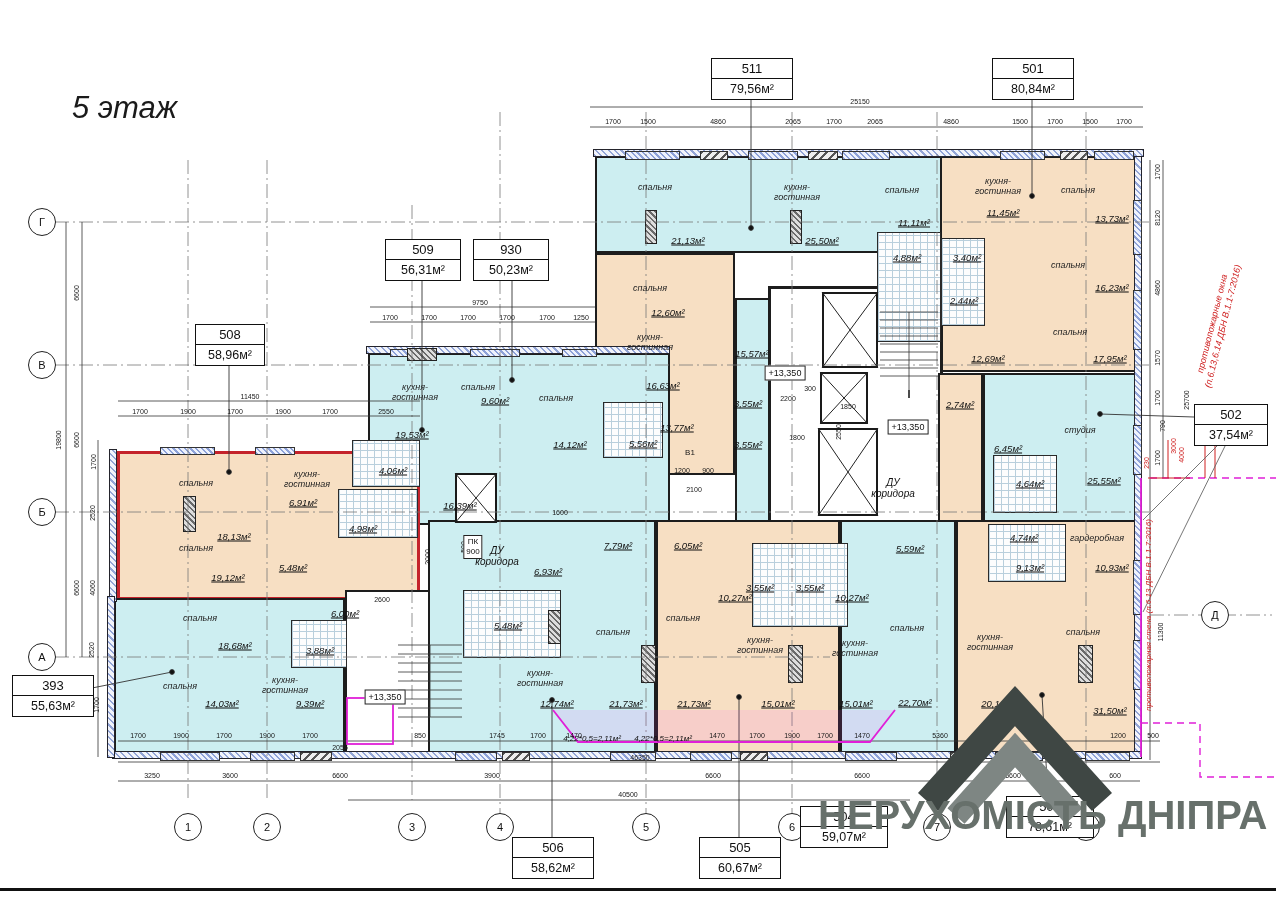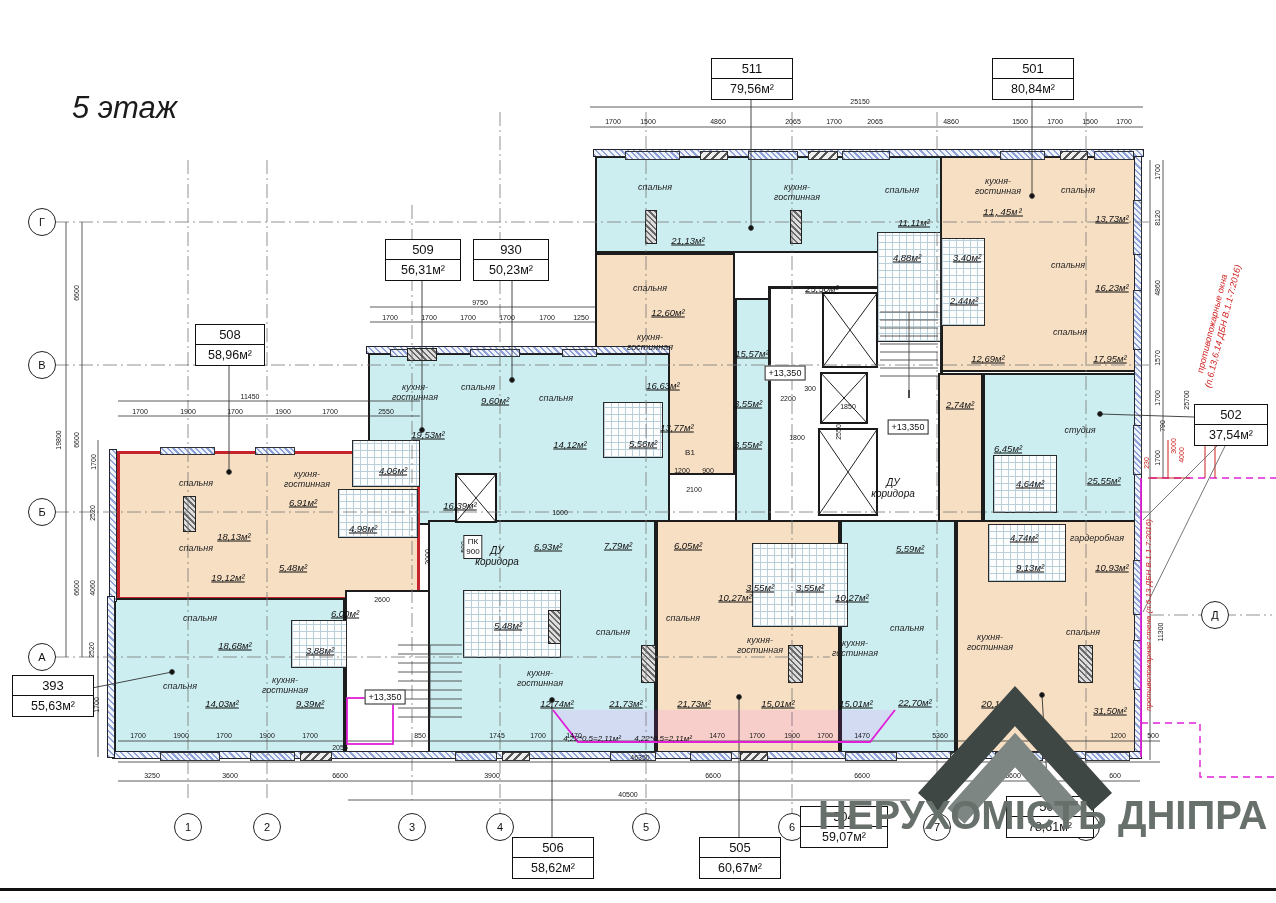--- a/index.html
+++ b/index.html
@@ -307,46 +307,46 @@
   <div class="axis" style="left:412px;top:827px;">3</div>
   <div class="axis" style="left:500px;top:827px;">4</div>
   <div class="axis" style="left:646px;top:827px;">5</div>
   <div class="axis" style="left:792px;top:827px;">6</div>
   <div class="axis" style="left:937px;top:827px;">7</div>
   <div class="axis" style="left:1086px;top:827px;">8</div>
 
   <span class="nm" style="left:655px;top:187px;">спальня</span>
   <span class="ar" style="left:688px;top:240px;">21,13м²</span>
   <span class="nm" style="left:797px;top:192px;">кухня-гостинная</span>
-  <span class="ar" style="left:822px;top:240px;margin-top:48px;">25,50м²</span>
+  <span class="ar" style="left:822px;top:240px;">25,50м²</span>
   <span class="nm" style="left:902px;top:190px;">спальня</span>
   <span class="ar" style="left:914px;top:222px;">11,11м²</span>
   <span class="ar" style="left:907px;top:257px;">4,88м²</span>
   <span class="nm" style="left:998px;top:186px;">кухня-гостинная</span>
-  <span class="ar" style="left:1003px;top:212px;font-family:Liberation Mono, monospace;">11,45м²</span>
+  <span class="ar" style="left:1003px;top:212px;">11,45м²</span>
   <span class="nm" style="left:1078px;top:190px;">спальня</span>
   <span class="ar" style="left:1112px;top:218px;">13,73м²</span>
   <span class="ar" style="left:967px;top:257px;">3,40м²</span>
   <span class="ar" style="left:964px;top:300px;">2,44м²</span>
   <span class="nm" style="left:1068px;top:265px;">спальня</span>
   <span class="ar" style="left:1112px;top:287px;">16,23м²</span>
   <span class="nm" style="left:1070px;top:332px;">спальня</span>
   <span class="ar" style="left:1110px;top:358px;">17,95м²</span>
   <span class="ar" style="left:988px;top:358px;">12,69м²</span>
   <span class="ar" style="left:960px;top:404px;">2,74м²</span>
   <span class="nm" style="left:650px;top:288px;">спальня</span>
   <span class="ar" style="left:668px;top:312px;">12,60м²</span>
   <span class="nm" style="left:650px;top:342px;">кухня-гостинная</span>
   <span class="ar" style="left:663px;top:385px;">16,63м²</span>
   <span class="ar" style="left:677px;top:427px;">13,77м²</span>
   <span class="ar" style="left:752px;top:353px;">15,57м²</span>
   <span class="ar" style="left:748px;top:403px;">3,55м²</span>
   <span class="ar" style="left:748px;top:444px;">3,55м²</span>
   <span class="nm" style="left:415px;top:392px;">кухня-гостинная</span>
-  <span class="ar" style="left:428px;top:434px;">19,53м²</span>
+  <span class="ar" style="left:412px;top:434px;">19,53м²</span>
   <span class="nm" style="left:478px;top:387px;">спальня</span>
   <span class="ar" style="left:495px;top:400px;">9,60м²</span>
   <span class="nm" style="left:556px;top:398px;">спальня</span>
   <span class="ar" style="left:570px;top:444px;">14,12м²</span>
   <span class="ar" style="left:460px;top:505px;">16,39м²</span>
   <span class="ar" style="left:393px;top:470px;">4,06м²</span>
   <span class="ar" style="left:643px;top:443px;">5,56м²</span>
   <span class="nm" style="left:196px;top:483px;">спальня</span>
   <span class="ar" style="left:234px;top:536px;">18,13м²</span>
   <span class="nm" style="left:307px;top:479px;">кухня-гостинная</span>
@@ -379,21 +379,21 @@
   <span class="nm" style="left:683px;top:618px;">спальня</span>
   <span class="ar" style="left:694px;top:703px;">21,73м²</span>
   <span class="nm" style="left:540px;top:678px;">кухня-гостинная</span>
   <span class="ar" style="left:557px;top:703px;">12,74м²</span>
   <span class="nm" style="left:760px;top:645px;">кухня-гостинная</span>
   <span class="ar" style="left:778px;top:703px;">15,01м²</span>
   <span class="nm" style="left:855px;top:648px;">кухня-гостинная</span>
   <span class="ar" style="left:856px;top:703px;">15,01м²</span>
   <span class="ar" style="left:618px;top:545px;">7,79м²</span>
   <span class="ar" style="left:688px;top:545px;">6,05м²</span>
-  <span class="ar" style="left:548px;top:546px;">6,93м²</span>
+  <span class="ar" style="left:548px;top:571px;">6,93м²</span>
   <span class="ar" style="left:508px;top:625px;">5,48м²</span>
   <span class="nm" style="left:200px;top:618px;">спальня</span>
   <span class="ar" style="left:235px;top:645px;">18,68м²</span>
   <span class="nm" style="left:180px;top:686px;">спальня</span>
   <span class="ar" style="left:222px;top:703px;">14,03м²</span>
   <span class="nm" style="left:285px;top:685px;">кухня-гостинная</span>
   <span class="ar" style="left:310px;top:703px;">9,39м²</span>
   <span class="ar" style="left:320px;top:650px;">3,88м²</span>
   <span class="ar" style="left:345px;top:613px;">6,00м²</span>
 

